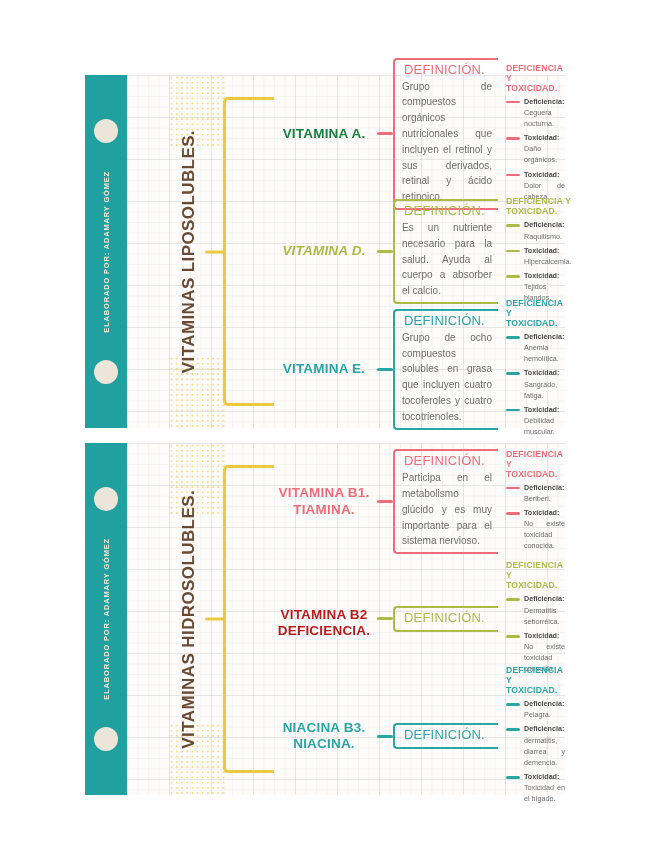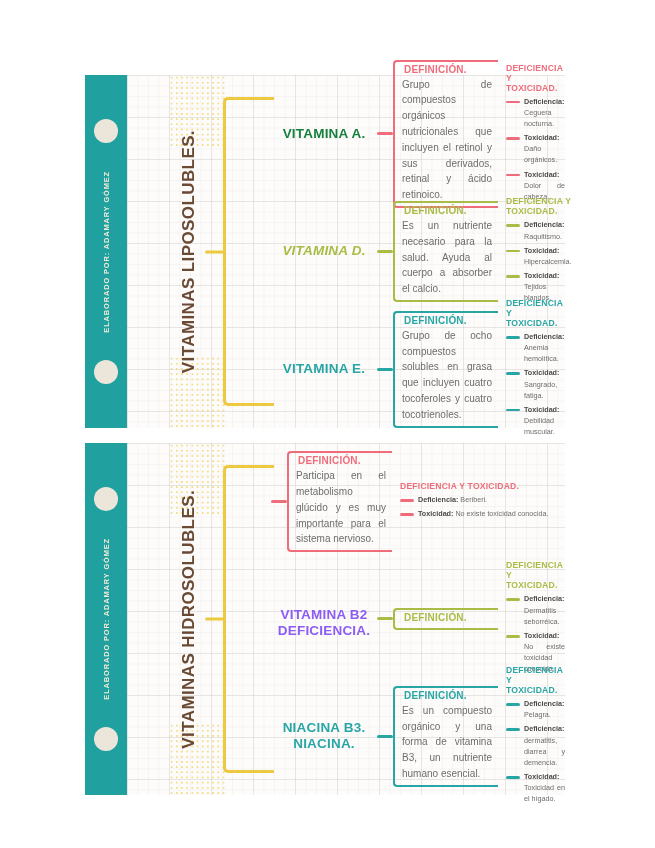--- a/index.html
+++ b/index.html
@@ -97,21 +97,21 @@
   }
   .vit-name .l2{display:block;}
 
   .connector{width:16px;height:3px;flex:none;border-radius:2px;}
 
   .defbox{
     width:105px;flex:none;border:2.5px solid;border-right:none;
     border-radius:4px 0 0 4px;padding:2px 0 3px 7px;box-sizing:border-box;
   }
   .def-title{
-    font-size:10px;font-weight:700;letter-spacing:.2px;margin:0 0 2px 2px;
+    font-size:13px;font-weight:400;letter-spacing:.2px;margin:0 0 2px 2px;
     font-family:"Liberation Sans Narrow","Liberation Sans",sans-serif;
   }
   .def-body{
     font-size:10px;line-height:1.58;color:#6d6d6d;text-align:justify;
     padding-right:6px;
   }
 
   .deficol{flex:1;padding-left:8px;box-sizing:border-box;}
   .def-head{
     font-size:8.6px;font-weight:700;letter-spacing:.2px;margin-bottom:3px;
@@ -224,39 +224,40 @@
       <div class="content">
         <div class="dots d-top"></div>
         <div class="dots d-bot"></div>
         <div class="cat-title">
           <span>VITAMINAS HIDROSOLUBLES.</span>
         </div>
         <div class="spine"></div>
         <div class="spine-stub"></div>
         <div class="rows">
           <div class="row">
+            <div class="vit-name" style="color: rgb(239, 109, 122);"><span>VITAMINA B1.</span><span class="l2">TIAMINA.</span></div>
             <div class="connector" style="background: rgb(239, 109, 122);"></div>
             <div class="defbox" style="border-color: rgb(239, 109, 122);">
               <div class="def-title" style="color: rgb(239, 109, 122);">DEFINICIÓN.</div>
               <div class="def-body">Participa en el metabolismo glúcido y es muy importante para el sistema nervioso.</div>
             </div>
             <div class="deficol">
               <div class="def-head" style="color: rgb(239, 109, 122);">DEFICIENCIA Y TOXICIDAD.</div>
               <div class="dt-item">
                 <div class="dash" style="background: rgb(239, 109, 122);"></div>
                 <div class="dt-text"><b>Deficiencia:</b><span> Beriberi.</span></div>
               </div>
               <div class="dt-item">
                 <div class="dash" style="background: rgb(239, 109, 122);"></div>
                 <div class="dt-text"><b>Toxicidad:</b><span> No existe toxicidad conocida.</span></div>
               </div>
             </div>
           </div>
           <div class="row">
-            <div class="vit-name" style="color: #8b5cf6; margin-top: 8px;"><span>VITAMINA B2</span><span class="l2">DEFICIENCIA.</span></div>
+            <div class="vit-name" style="color: #b91c1c; margin-top: 8px;"><span>VITAMINA B2</span><span class="l2">DEFICIENCIA.</span></div>
             <div class="connector" style="background: rgb(169, 188, 70);"></div>
             <div class="defbox" style="border-color: rgb(169, 188, 70);">
               <div class="def-title" style="color: rgb(169, 188, 70);">DEFINICIÓN.</div>
             </div>
             <div class="deficol">
               <div class="def-head" style="color: rgb(169, 188, 70);">DEFICIENCIA Y TOXICIDAD.</div>
               <div class="dt-item">
                 <div class="dash" style="background: rgb(169, 188, 70);"></div>
                 <div class="dt-text"><b>Deficiencia:</b><span> Dermatitis seborréica.</span></div>
               </div>
@@ -264,21 +265,20 @@
                 <div class="dash" style="background: rgb(169, 188, 70);"></div>
                 <div class="dt-text"><b>Toxicidad:</b><span> No existe toxicidad conocida.</span></div>
               </div>
             </div>
           </div>
           <div class="row">
             <div class="vit-name" style="color: rgb(40, 166, 166);"><span>NIACINA B3.</span><span class="l2">NIACINA.</span></div>
             <div class="connector" style="background: rgb(40, 166, 166);"></div>
             <div class="defbox" style="border-color: rgb(40, 166, 166);">
               <div class="def-title" style="color: rgb(40, 166, 166);">DEFINICIÓN.</div>
-              <div class="def-body">Es un compuesto orgánico y una forma de vitamina B3, un nutriente humano esencial.</div>
             </div>
             <div class="deficol">
               <div class="def-head" style="color: rgb(40, 166, 166);">DEFICIENCIA Y TOXICIDAD.</div>
               <div class="dt-item">
                 <div class="dash" style="background: rgb(40, 166, 166);"></div>
                 <div class="dt-text"><b>Deficiencia:</b><span> Pelagra.</span></div>
               </div>
               <div class="dt-item">
                 <div class="dash" style="background: rgb(40, 166, 166);"></div>
                 <div class="dt-text"><b>Deficiencia:</b><span> dermatitis, diarrea y demencia.</span></div>

